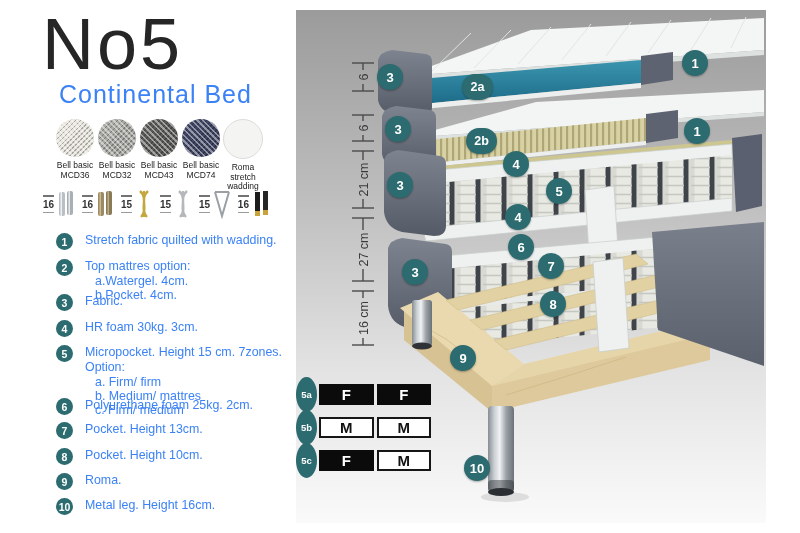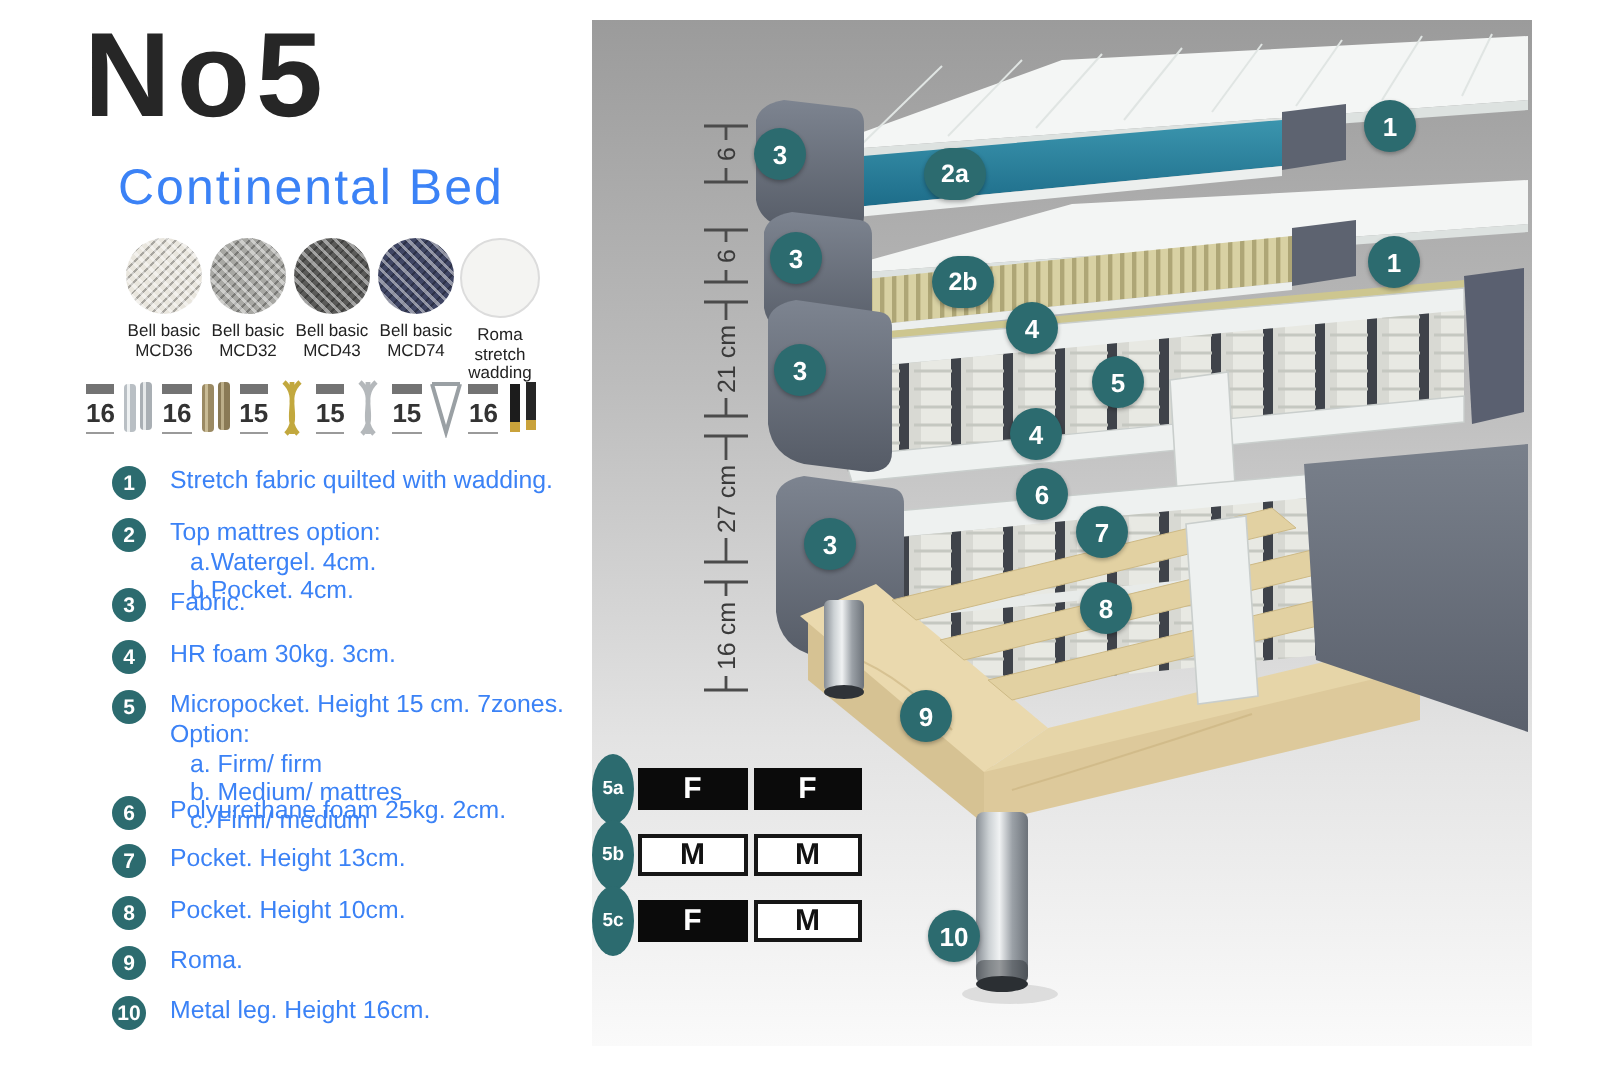--- a/index.html
+++ b/index.html
@@ -1,34 +1,34 @@
 <!DOCTYPE html>
 <html><head>
 <meta charset="utf-8">
 <style>
   html,body{margin:0;padding:0;background:#fff;}
   .sheet{position:relative;width:800px;height:533px;background:#ffffff;overflow:hidden;
          font-family:"Liberation Sans","DejaVu Sans",sans-serif;}
   
   .left{position:absolute;left:0;top:0;width:296px;height:533px;background:#fff;}
-  .title{position:absolute;left:42px;top:8px;font-size:60px;font-weight:bold;
+  .title{position:absolute;left:42px;top:8px;font-size:72px;font-weight:normal;
          letter-spacing:3px;color:#262626;line-height:1.0;}
   .subtitle{position:absolute;left:59px;top:80px;font-size:25px;color:#3b82f6;letter-spacing:1px;}
-  .swatches{position:absolute;left:47px;top:119px;width:224px;display:flex;justify-content:flex-end;}
+  .swatches{position:absolute;left:47px;top:119px;width:224px;display:flex;justify-content:center;}
   .sw{width:42px;text-align:center;}
   .sw-c{width:38px;height:38px;border-radius:50%;margin:0 auto;
         background-image:
           repeating-linear-gradient(45deg, rgba(255,255,255,.45) 0 1.5px, rgba(0,0,0,0) 1.5px 4px),
           repeating-linear-gradient(-45deg, rgba(0,0,0,.28) 0 1px, rgba(0,0,0,0) 1px 3.5px);}
   .sw-c.plain{background-image:none;border:1px solid #dcdcdc;}
   .sw-l{font-size:8.5px;line-height:9.5px;color:#222;margin-top:4px;}
   .legsrow{position:absolute;left:43px;top:189px;width:228px;display:flex;
            justify-content:space-between;align-items:center;}
   .leg{display:flex;align-items:center;gap:2px;}
-  .leg-size{font-size:13px;font-weight:bold;color:#333;border-top:5px solid #737373;
+  .leg-size{font-size:10px;font-weight:bold;color:#333;border-top:2px solid #737373;
             border-bottom:1px solid #9a9a9a;padding:2px 0;}
   .features{position:absolute;left:56px;top:0;width:238px;}
   .feat{position:absolute;left:0;display:flex;gap:12px;}
   .fnum{flex:0 0 17px;width:17px;height:17px;border-radius:50%;background:#2c6b6f;color:#fff;
         font-size:10.5px;font-weight:bold;display:flex;align-items:center;justify-content:center;}
   .ftext{font-size:12.4px;line-height:15px;color:#3b82f6;}
   .sub{margin-left:10px;line-height:14px;}
   
   .panel{position:absolute;left:296px;top:10px;width:470px;height:513px;
          background:linear-gradient(180deg,#9b9b9b 0%,#bcbcbc 35%,#e3e3e3 70%,#fafafa 100%);}

